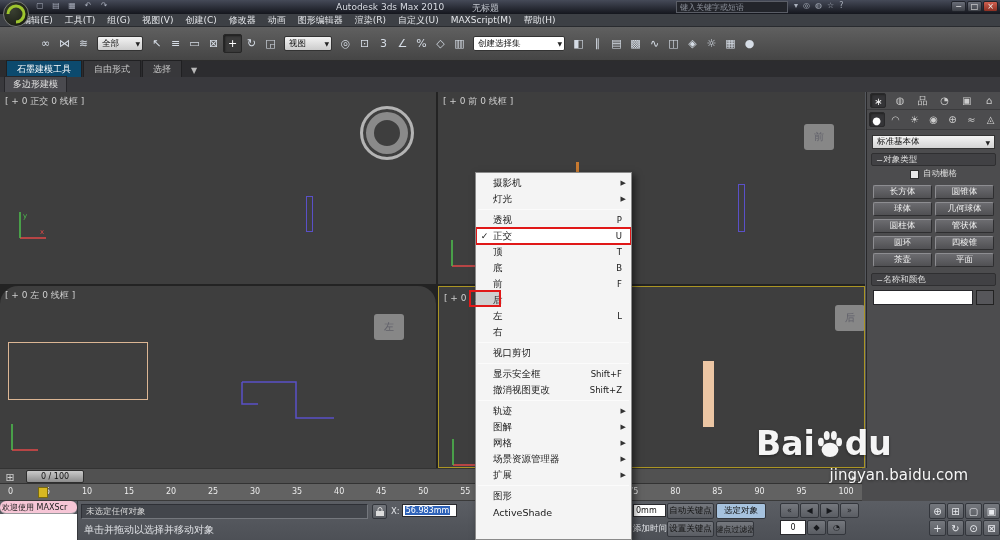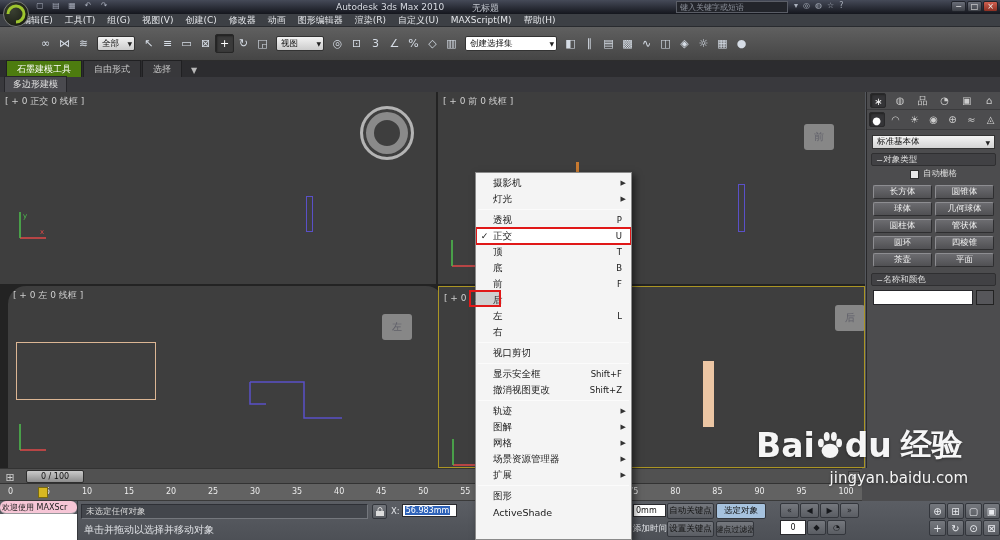--- a/index.html
+++ b/index.html
@@ -27,31 +27,31 @@
   
   #toolbar{position:absolute;left:0;top:27px;width:1000px;height:34px;background:linear-gradient(#606060,#454545);border-bottom:1px solid #2d2d2d;display:flex;align-items:center;padding-left:36px;gap:1px;overflow:hidden;}
   .tbi{width:19px;height:19px;display:flex;align-items:center;justify-content:center;color:#d6dde6;font-size:11px;flex:none;}
   .tbi.pressed{background:#3a3a3a;border:1px solid #262626;box-shadow:inset 1px 1px 2px #1d1d1d;border-radius:2px;color:#fff;}
   .tb-drop{height:15px;background:linear-gradient(#f3f3f3,#cccccc);border:1px solid #333;color:#111;font-size:8.5px;display:flex;align-items:center;padding:0 2px 0 4px;border-radius:2px;margin:0 3px;flex:none;white-space:nowrap;overflow:hidden;}
   .tb-drop .arr{margin-left:auto;padding-left:3px;font-size:6px;color:#222;}
 
   
   #ribbontabs{position:absolute;left:0;top:61px;width:1000px;height:16px;background:#2c2c2f;display:flex;align-items:flex-end;padding-left:6px;}
   .rtab{padding:2px 10px 1px;font-size:9px;color:#c6c6c6;background:#38383b;border:1px solid #202022;border-bottom:none;margin-right:1px;white-space:nowrap;}
-  .rtab.active{background:#4d7c0f;color:#fff;}
+  .rtab.active{background:#0c4a6e;color:#fff;}
   .rib-min{margin-left:8px;margin-bottom:2px;color:#b8b8b8;font-size:8px;}
   #subtabrow{position:absolute;left:0;top:77px;width:1000px;height:15px;background:#39393d;display:flex;align-items:center;padding-left:4px;}
   .stab{padding:1px 8px;background:#4a4a4f;border:1px solid #26262a;font-size:9px;color:#e0e0e0;}
 
   
   #vparea{position:absolute;left:0;top:92px;width:865px;height:376px;background:#232323;}
   .vp{position:absolute;background:#3e3e3e;overflow:hidden;}
   #vp-tl{left:0;top:0;width:436px;height:192px;}
   #vp-tr{left:438px;top:0;width:427px;height:192px;}
-  #vp-bl{left:8px;top:194px;width:436px;height:226px;border-radius:18px;}
+  #vp-bl{left:0;top:194px;width:436px;height:226px;border-radius:18px;}
   #vp-br{left:438px;top:194px;width:427px;height:182px;border:1px solid #ab9524;}
   .vp-label{position:absolute;left:5px;top:3px;font-size:9px;color:#cfcfcf;z-index:55;}
   .redbox{display:inline-block;border:2px solid #e01818;padding:0 5px;margin-left:2px;background:rgba(62,62,62,.2);}
   .ring{position:absolute;left:360px;top:14px;width:54px;height:54px;border-radius:50%;border:3px solid #b4b4b4;box-shadow:inset 0 0 0 3px #3e3e3e, inset 0 0 0 11px #8a8a8a;}
   .prect{position:absolute;border:1px solid #5a50c8;}
   .vcube{position:absolute;width:30px;height:26px;background:#8e8e8e;border-radius:3px;opacity:.92;display:flex;align-items:center;justify-content:center;color:#63636d;font-size:10px;}
   .tanrect{position:absolute;left:8px;top:56px;width:140px;height:58px;border:1px solid #dcb694;}
   .tanbar{position:absolute;left:264px;top:74px;width:11px;height:66px;background:#ecc6a4;}
   .orange-mark{position:absolute;left:138px;top:70px;width:3px;height:14px;background:#c87a30;}
   .tripod{position:absolute;}
@@ -176,21 +176,21 @@
       <span class="menu-item">MAXScript(M)</span>
       <span class="menu-item">帮助(H)</span>
     </div>
 
   <div id="toolbar">
     <div style="display:flex">
         <span class="tbi">∞</span>
         <span class="tbi">⋈</span>
         <span class="tbi">≋</span>
       </div>
-    <div class="tb-drop" style="width:38px">
+    <div class="tb-drop" style="width:46px">
       <span>全部</span>
       <span class="arr">▼</span>
     </div>
     <div style="display:flex">
         <span class="tbi">↖</span>
         <span class="tbi">≡</span>
         <span class="tbi">▭</span>
         <span class="tbi">⊠</span>
         <span class="tbi pressed">+</span>
         <span class="tbi">↻</span>
@@ -549,18 +549,17 @@
     <div class="wm-brand">
       <span class="wm-a">Bai</span>
       <svg width="26" height="30" viewBox="0 0 40 44" style="margin:0 2px">
         <ellipse cx="20" cy="31" rx="13" ry="11" fill="#fff"></ellipse>
         <ellipse cx="6" cy="19" rx="4.5" ry="6.5" fill="#fff"></ellipse>
         <ellipse cx="15" cy="9" rx="4.5" ry="7" fill="#fff"></ellipse>
         <ellipse cx="26" cy="9" rx="4.5" ry="7" fill="#fff"></ellipse>
         <ellipse cx="34" cy="19" rx="4.5" ry="6.5" fill="#fff"></ellipse>
       </svg>
       <span class="wm-a">du</span>
-      <span class="wm-cn">经验</span>
     </div>
     <div class="wm-url">jingyan.baidu.com</div>
   </div>
 
 </div>
 
 </body></html>

